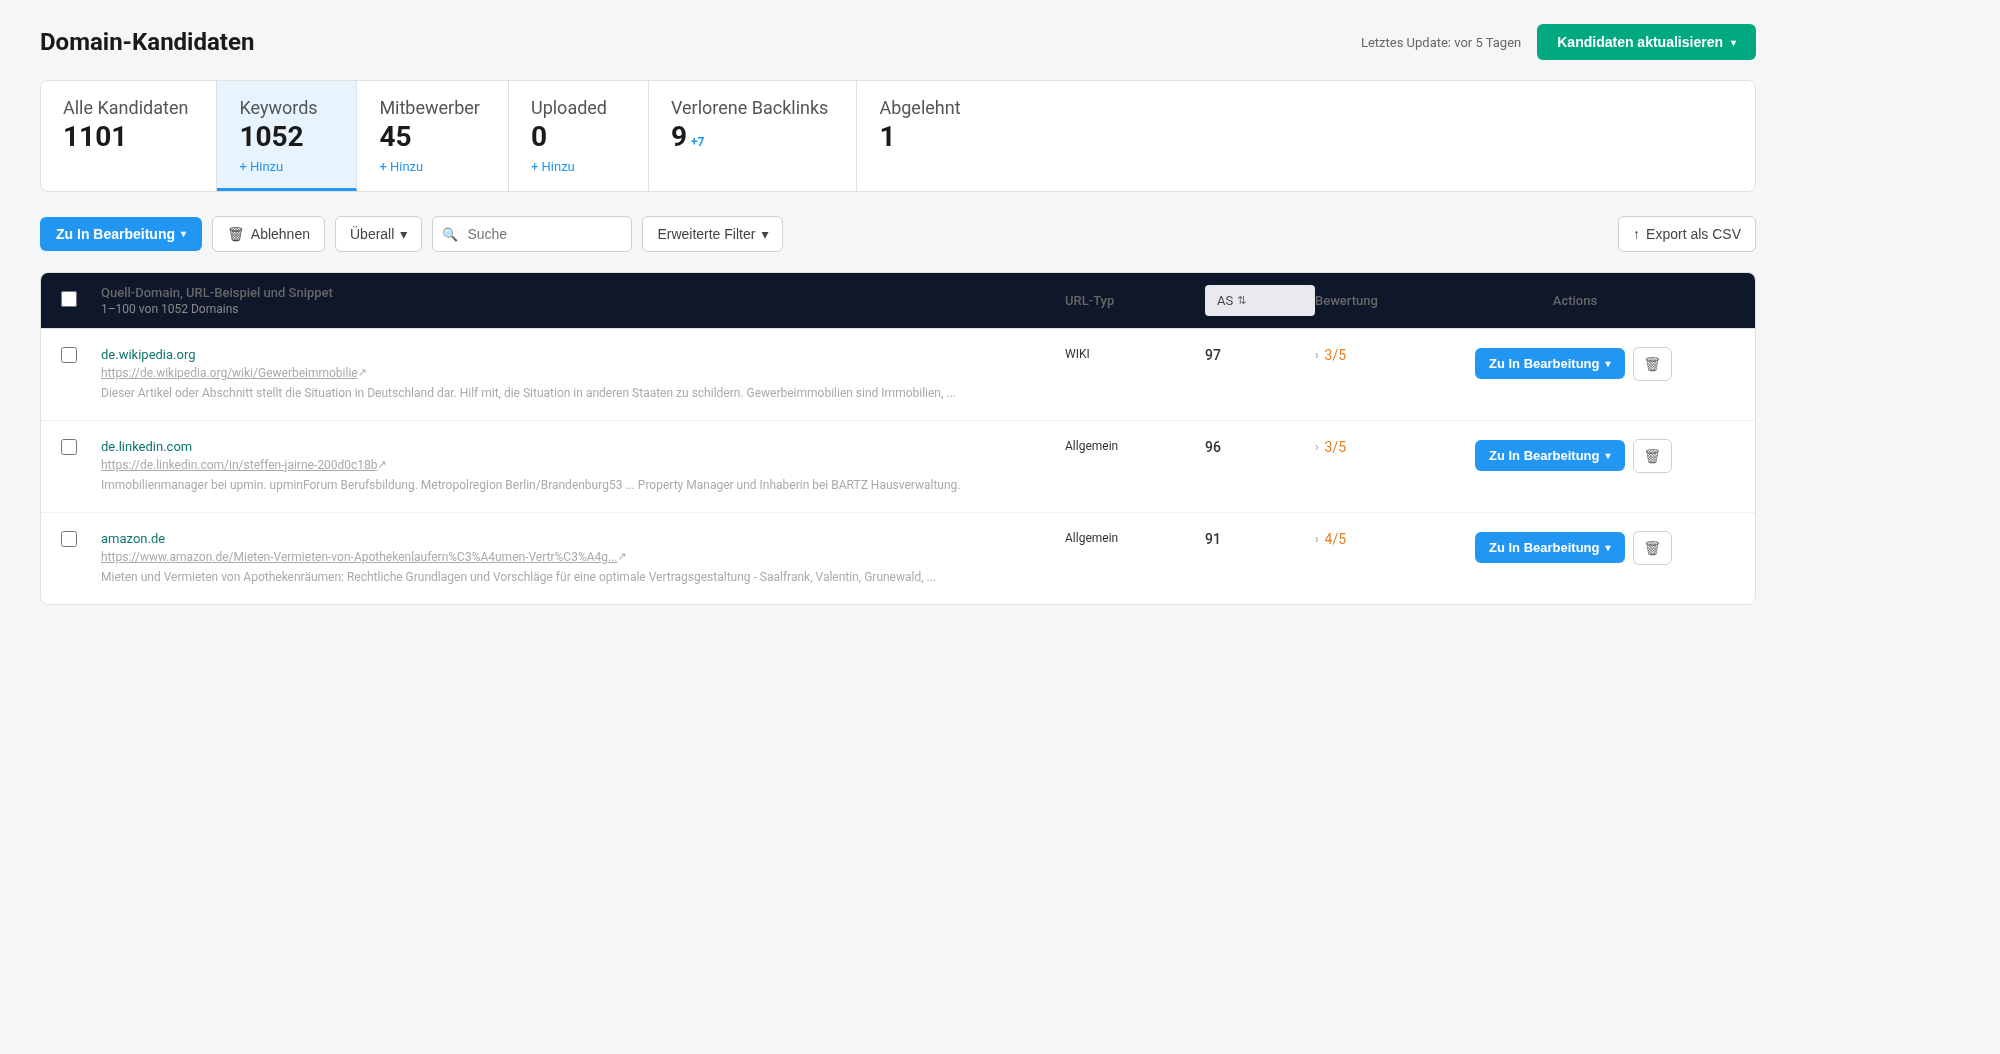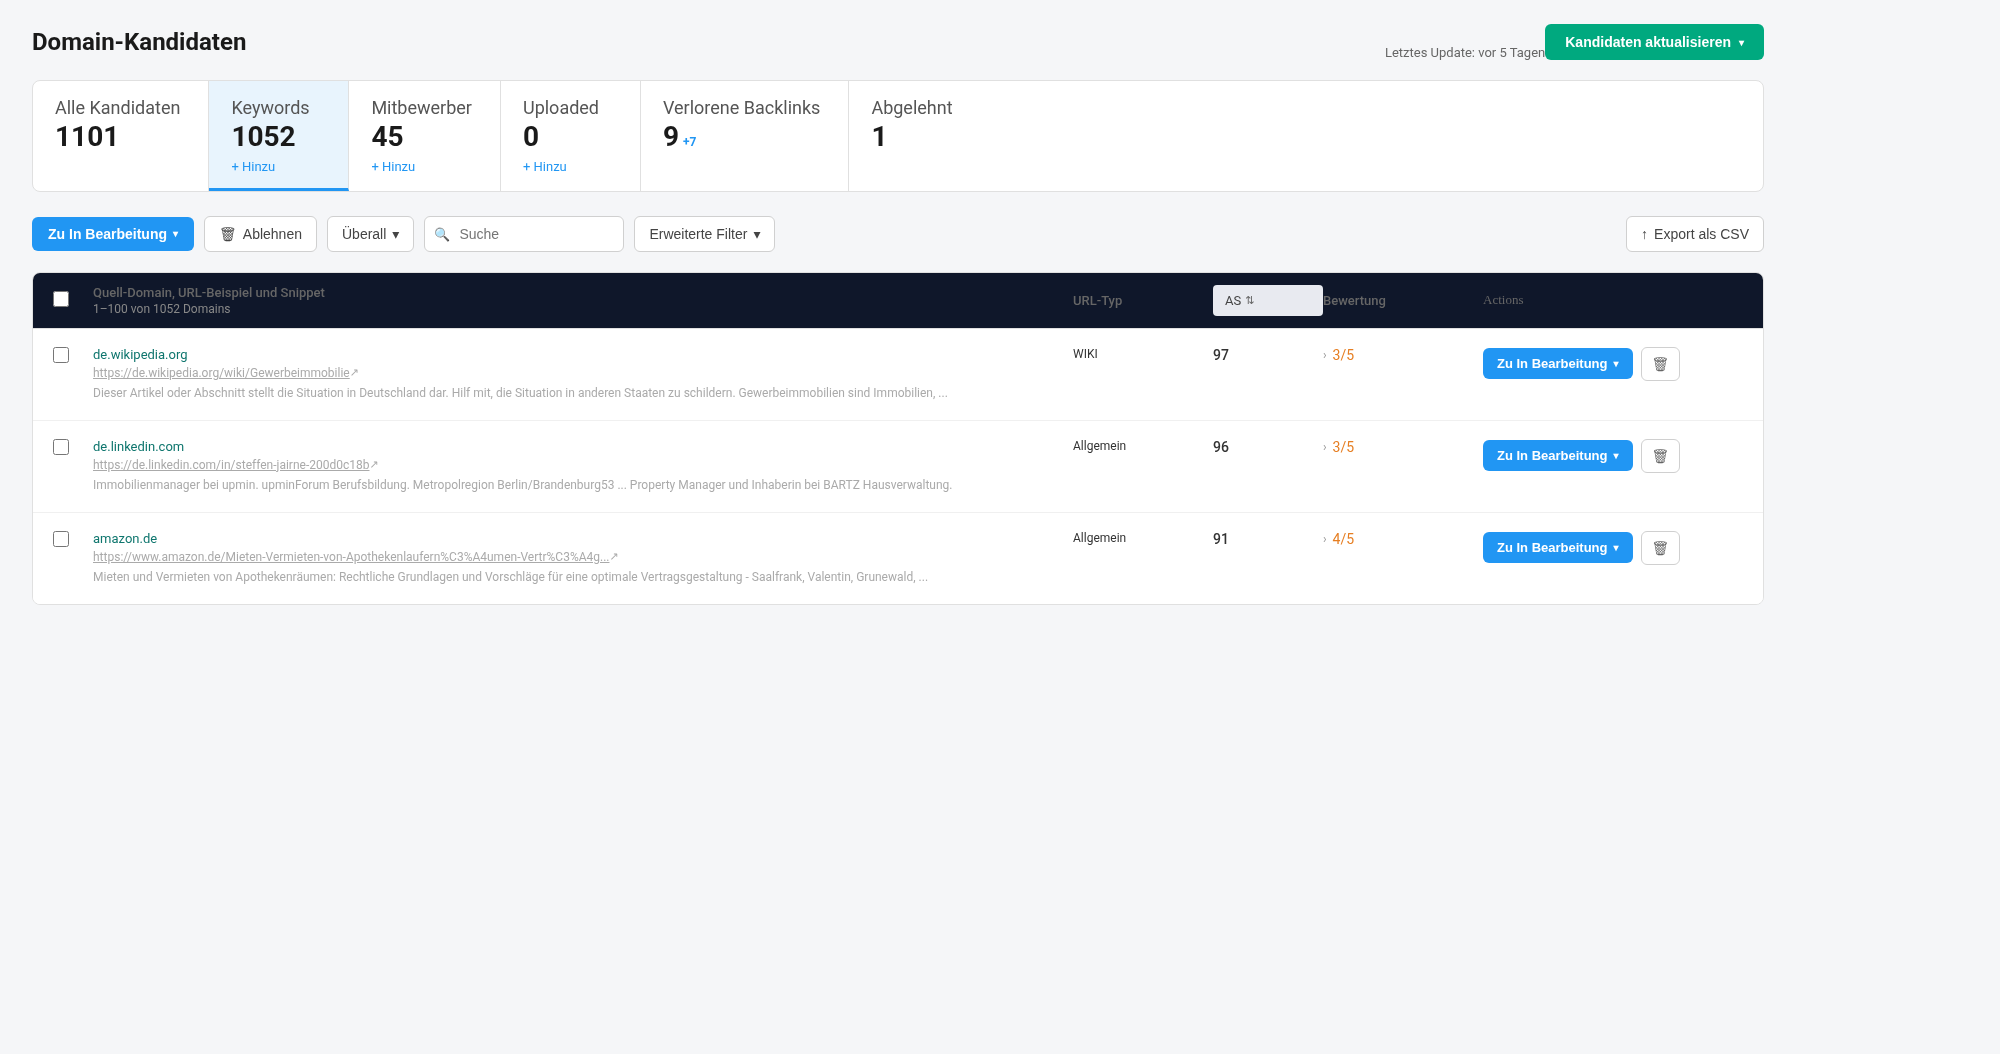--- a/index.html
+++ b/index.html
@@ -6,37 +6,38 @@
     body {
       font-family: -apple-system, BlinkMacSystemFont, 'Segoe UI', Roboto, sans-serif;
       background: #f5f6f8;
       color: #333;
       font-size: 14px;
     }
     .page {
       width: 1796px;
       min-height: 1054px;
       background: #f5f6f8;
-      padding: 24px 32px;
+      padding: 24px 40px;
     }
     
     .page-header {
       display: flex;
       align-items: center;
       justify-content: space-between;
       margin-bottom: 20px;
     }
     .page-title {
       font-size: 24px;
       font-weight: 700;
       color: #1a1a1a;
     }
     .header-right {
       display: flex;
-      align-items: flex-end;
+      align-items: center;
+      gap: 16px;
     }
     .last-update {
       font-size: 13px;
       color: #666;
     }
     .btn-update {
       background: #00a97f;
       color: #fff;
       border: none;
       border-radius: 6px;
@@ -375,21 +376,21 @@
         <div class="sub-label">1–100 von 1052 Domains</div>
       </div>
       <div class="col-label">URL-Typ</div>
       <div>
         <div class="col-as">
           <span>AS</span>
           <span class="sort-icon">⇅</span>
         </div>
       </div>
       <div class="col-label">Bewertung</div>
-      <div class="col-label" style="text-align:left; padding-right: 60px; font-family: Liberation Serif, serif;">Actions</div>
+      <div class="col-label" style="text-align:center; padding-right: 60px;">Actions</div>
     </div>
 
     <div class="table-row">
       <div>
         <input type="checkbox" style="">
       </div>
       <div>
         <div class="domain-name">de.wikipedia.org</div>
         <div class="domain-url">
           <span style="text-decoration:underline; color:#aaa;">https://de.wikipedia.org/wiki/Gewerbeimmobilie</span>

